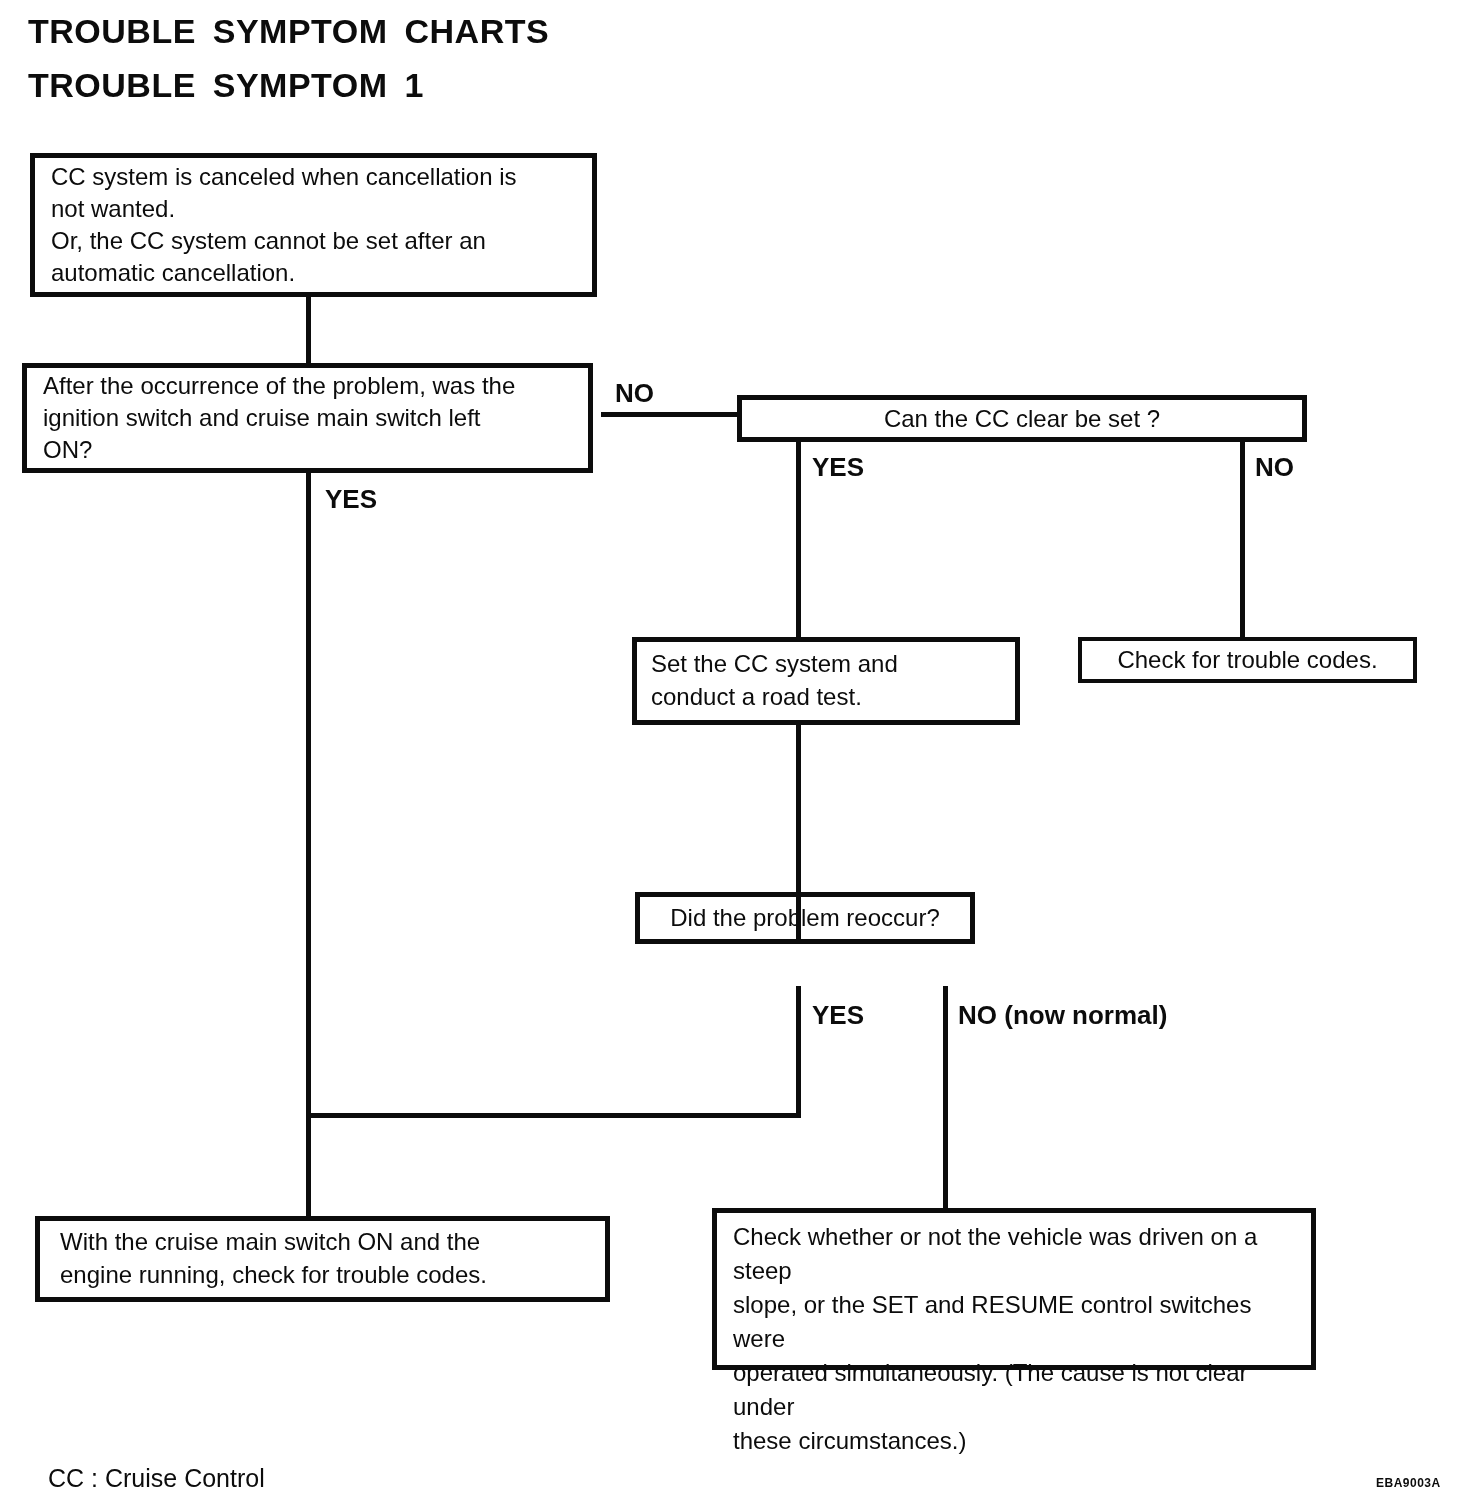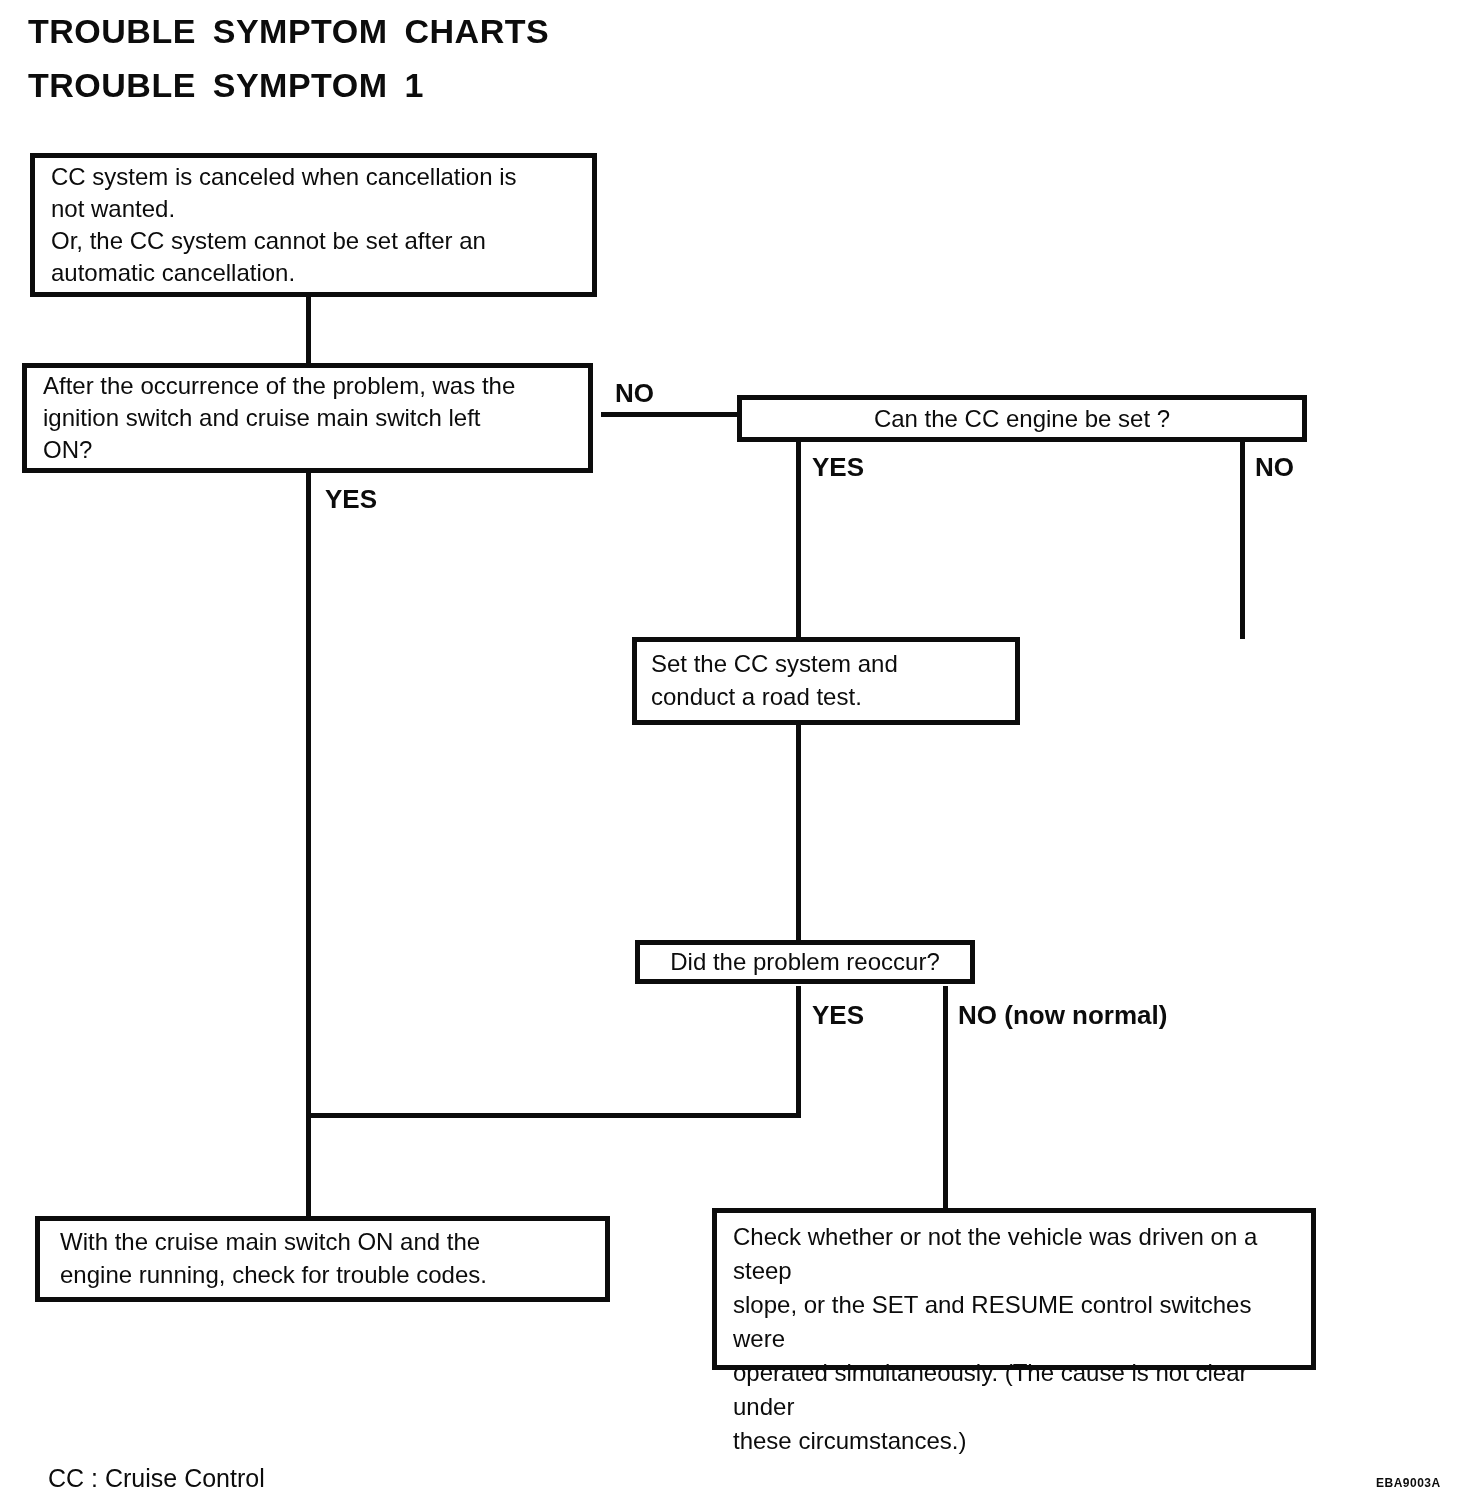--- a/index.html
+++ b/index.html
@@ -23,21 +23,21 @@
   }
   .node.center {
     display:flex; align-items:center; justify-content:center;
     text-align:center; white-space:nowrap; padding:0;
   }
   #node-symptom      { left:30px;   top:153px;  width:567px; height:144px; padding:3px 10px 0 16px; }
   #node-ignition     { left:22px;   top:363px;  width:571px; height:110px; padding:2px 26px 0 16px; }
   #node-can-set      { left:737px;  top:395px;  width:570px; height:47px; }
   #node-road-test    { left:632px;  top:637px;  width:388px; height:88px;  padding:5px 10px 0 14px; line-height:33px; }
   #node-trouble-codes{ left:1078px; top:637px;  width:339px; height:46px;  border-width:4px; }
-  #node-reoccur      { left:635px;  top:940px;  width:340px; height:44px; }
+  #node-reoccur      { left:635px;  top:892px;  width:340px; height:52px; }
   #node-main-switch  { left:35px;   top:1216px; width:575px; height:86px;  padding:4px 10px 0 20px; line-height:33px; }
   #node-steep-slope  { left:712px;  top:1208px; width:604px; height:162px; padding:7px 10px 0 16px; line-height:34px; }
 
   .line { position:absolute; background:#0c0c0c; }
   #conn-symptom-ignition { left:306px;  top:295px;  width:5px;   height:70px; }
   #conn-ignition-yes     { left:306px;  top:471px;  width:5px;   height:747px; }
   #conn-ignition-no      { left:601px;  top:412px;  width:138px; height:5px; }
   #conn-can-set-yes      { left:796px;  top:440px;  width:5px;   height:199px; }
   #conn-can-set-no       { left:1240px; top:440px;  width:5px;   height:199px; }
   #conn-road-reoccur     { left:796px;  top:723px;  width:5px;   height:219px; }
@@ -74,25 +74,26 @@
 
   <div class="node" id="node-symptom">CC system is canceled when cancellation is
 not wanted.
 Or, the CC system cannot be set after an
 automatic cancellation.</div>
 
   <div class="node" id="node-ignition">After the occurrence of the problem, was the
 ignition switch and cruise main switch left
 ON?</div>
 
-  <div class="node center" id="node-can-set">Can the CC engine be set ?</div>
+  <div class="node center" id="node-can-set">Can the CC clear be set ?</div>
 
   <div class="node" id="node-road-test">Set the CC system and
 conduct a road test.</div>
 
+  <div class="node center" id="node-trouble-codes">Check for trouble codes.</div>
 
   <div class="node center" id="node-reoccur">Did the problem reoccur?</div>
 
   <div class="node" id="node-main-switch">With the cruise main switch ON and the
 engine running, check for trouble codes.</div>
 
   <div class="node" id="node-steep-slope">Check whether or not the vehicle was driven on a steep
 slope, or the SET and RESUME control switches were
 operated simultaneously. (The cause is not clear under
 these circumstances.)</div>

